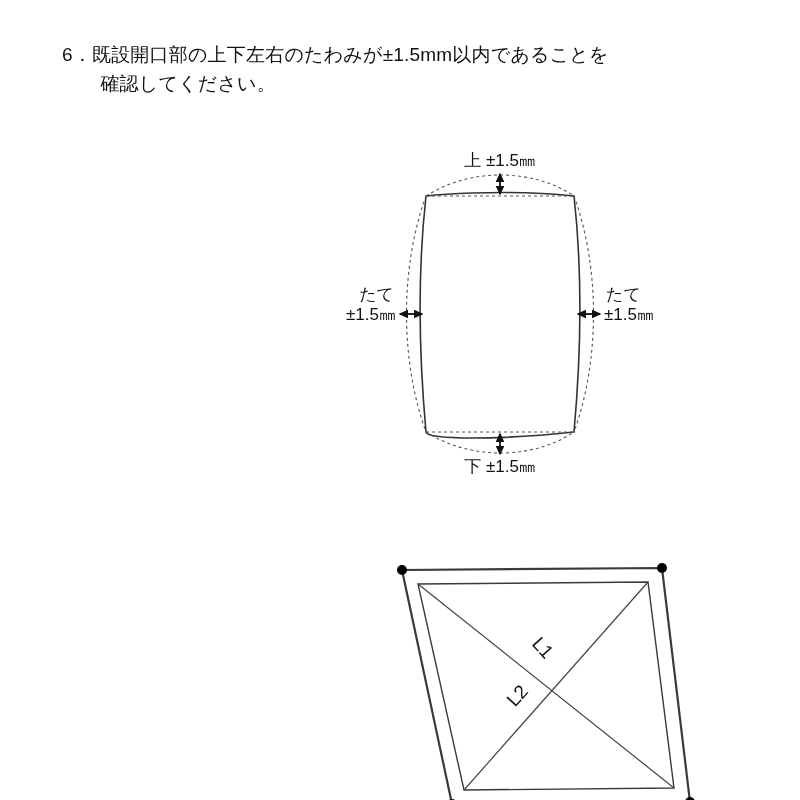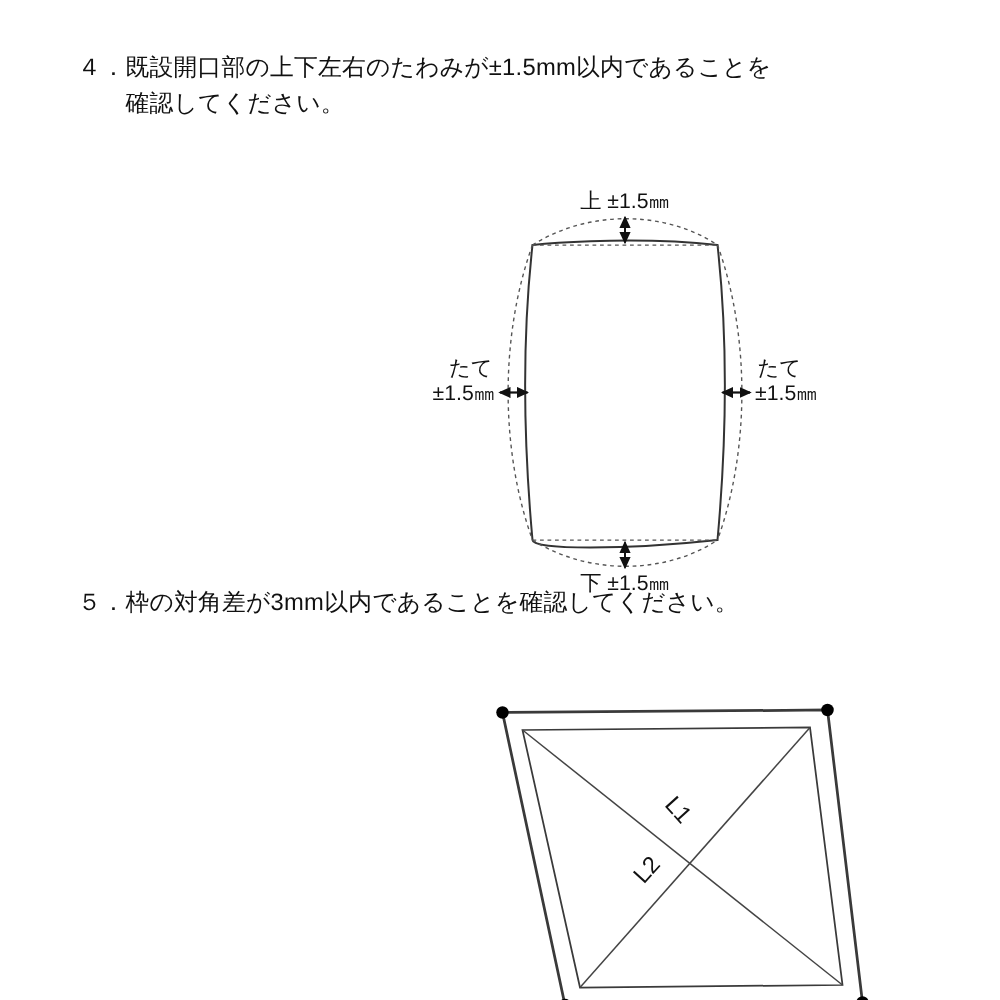--- a/index.html
+++ b/index.html
@@ -68,21 +68,21 @@
   }
   .diag-lbl {
     font-size: 19px;
   }
 </style>
 </head>
 <body>
 
 <div class="page">
 
-  <div class="step" id="step4-text">４．既設開口部の上下左右のたわみが±1.5mm以内であることを
+  <div class="step" id="step4-text">6．既設開口部の上下左右のたわみが±1.5mm以内であることを
 　　確認してください。</div>
 
   <div class="figure" id="fig-deflection">
     <svg width="400" height="330" viewBox="0 0 400 330">
 
       <path d="M 126 48
                C 126 48, 200 40, 274 48
                C 282 120, 282 196, 274 284
                C 200 292, 126 292, 126 284
                C 118 196, 118 120, 126 48 Z" fill="none" stroke="#333333" stroke-width="1.6"></path>
@@ -121,21 +121,20 @@
       <text class="lbl" x="200" y="324" text-anchor="middle">下 ±1.5㎜</text>
 
       <text class="lbl-small" x="94" y="152" text-anchor="end">たて</text>
       <text class="lbl-small" x="96" y="172" text-anchor="end">±1.5㎜</text>
 
       <text class="lbl-small" x="306" y="152" text-anchor="start">たて</text>
       <text class="lbl-small" x="304" y="172" text-anchor="start">±1.5㎜</text>
     </svg>
   </div>
 
-  <div class="step" id="step5-text">５．枠の対角差が3mm以内であることを確認してください。</div>
 
   <div class="figure" id="fig-diagonal">
     <svg width="360" height="280" viewBox="0 0 360 280">
 
       <polygon points="32,22 292,20 320,254 82,256" fill="none" stroke="#3a3a3a" stroke-width="2.2"></polygon>
 
       <polygon points="48,36 278,34 304,240 94,242" fill="none" stroke="#3a3a3a" stroke-width="1.4"></polygon>
 
       <line x1="48" y1="36" x2="304" y2="240" stroke="#444444" stroke-width="1.2"></line>
       <line x1="278" y1="34" x2="94" y2="242" stroke="#444444" stroke-width="1.2"></line>

